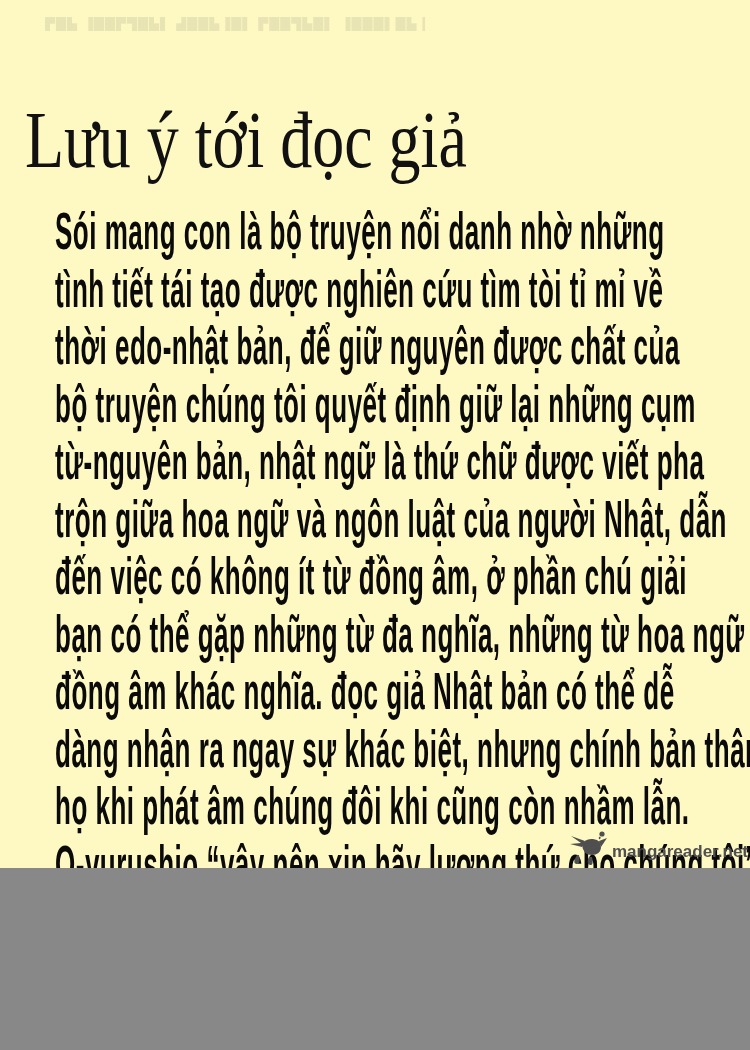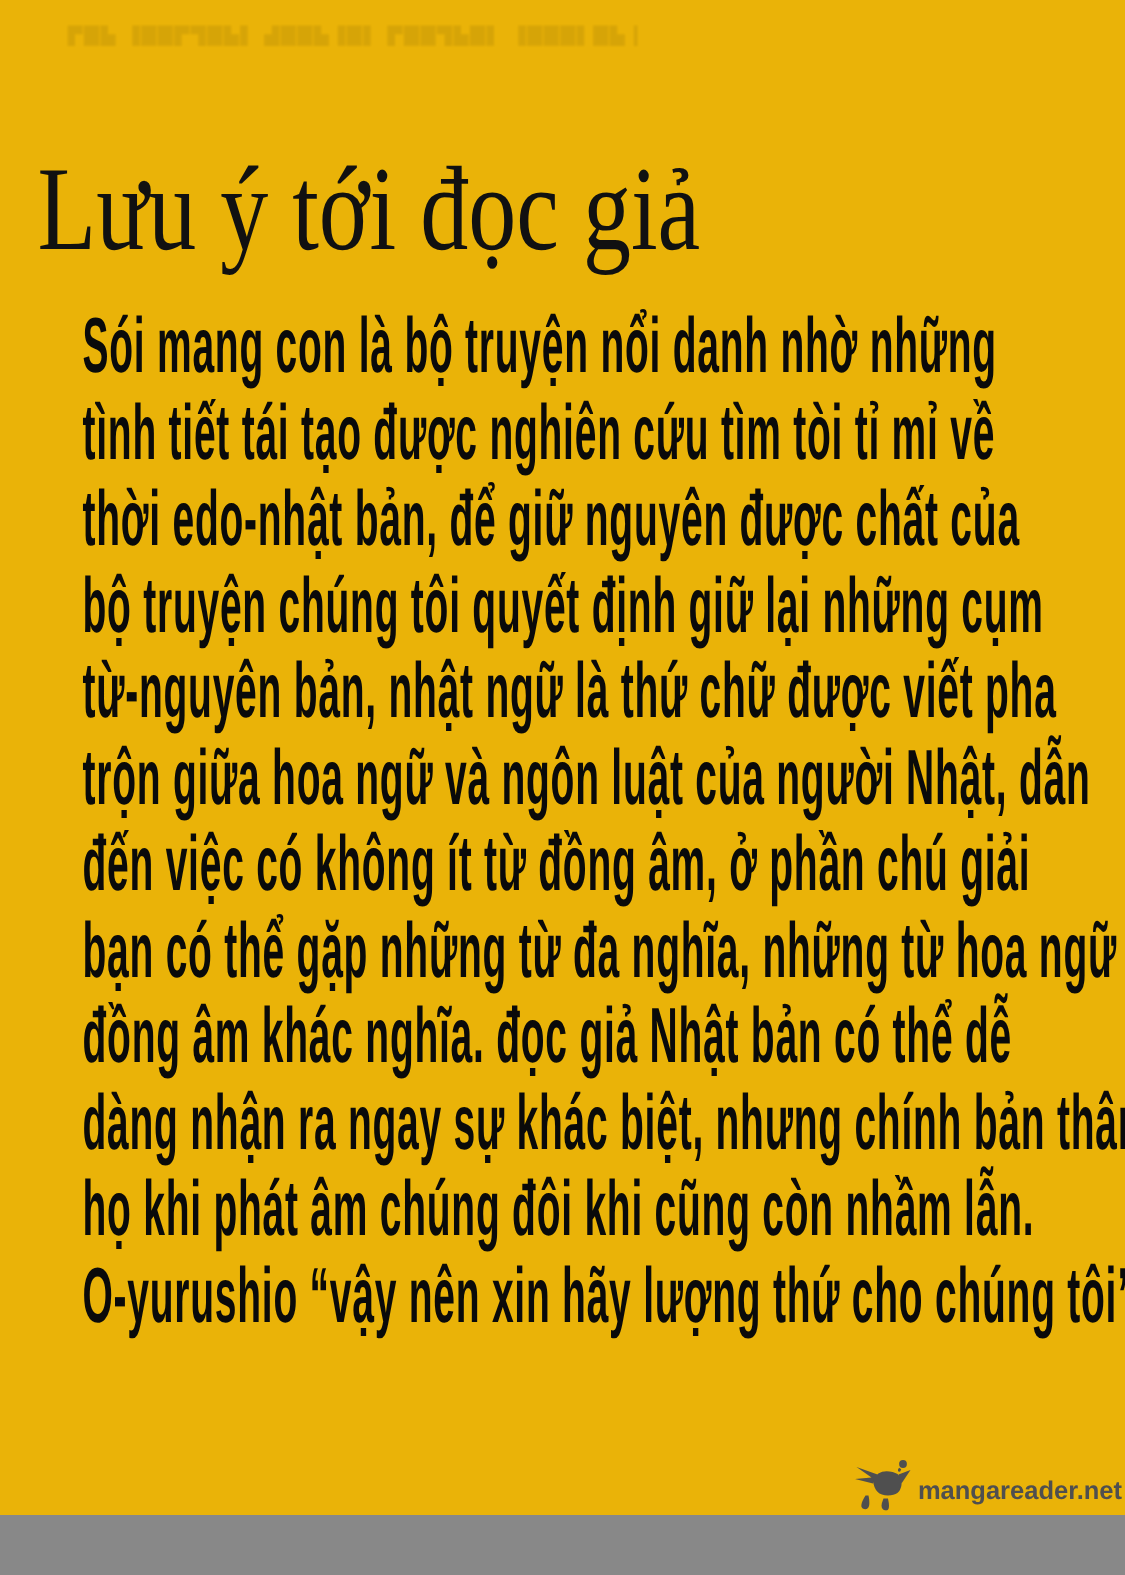--- a/index.html
+++ b/index.html
@@ -1,21 +1,21 @@
 <!DOCTYPE html>
 <html><head>
 <meta charset="utf-8">
 <style>
   html, body { margin: 0; padding: 0; background: #888; }
   .page {
     position: relative;
     width: 750px;
-    height: 1010px;
+    height: 868px;
     margin: 0 auto;
-    background: #eab308;
+    background: #fef9c3;
     overflow: hidden;
     font-family: "Liberation Sans", sans-serif;
     color: #0d0d0d;
   }
 
   
   .faded-credits {
     position: absolute;
     left: 45px;
     top: 17px;

